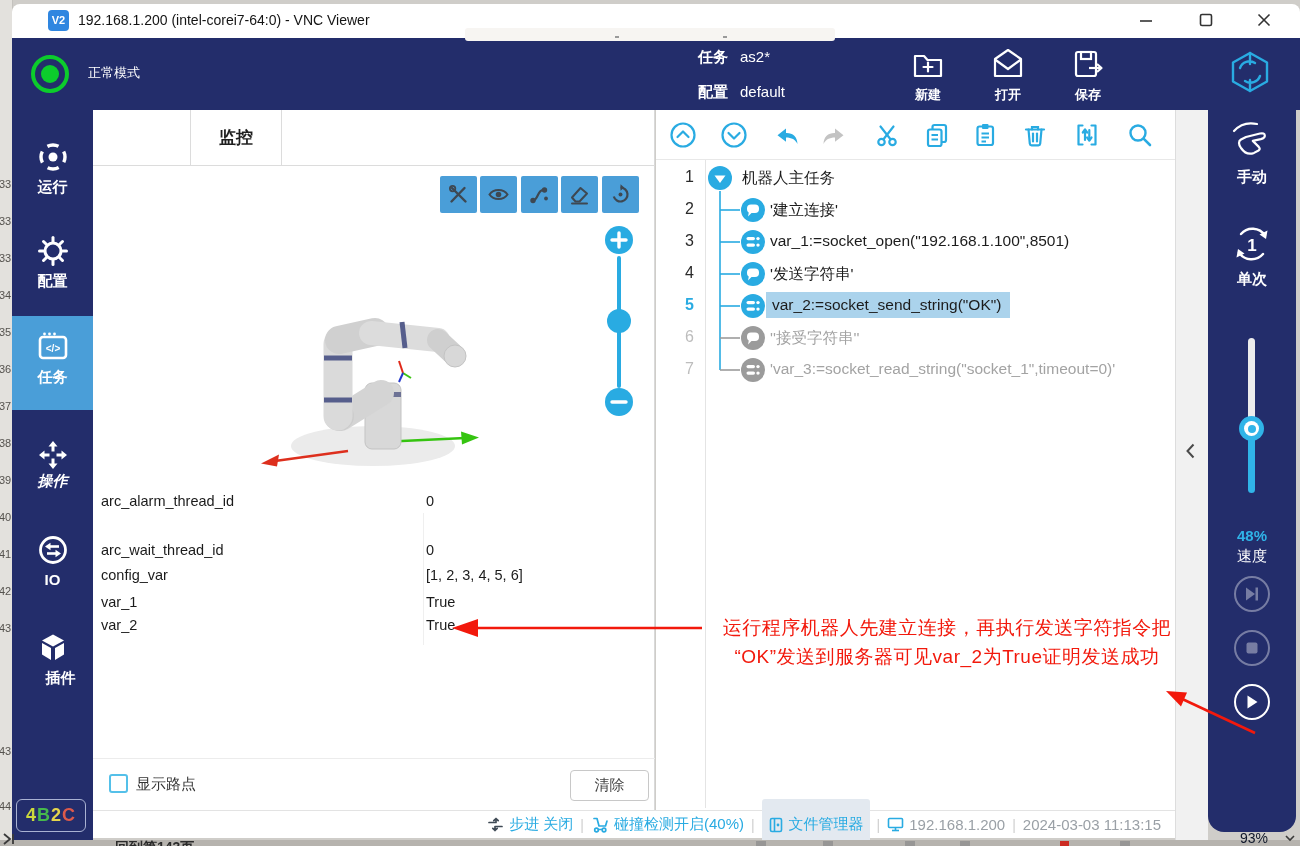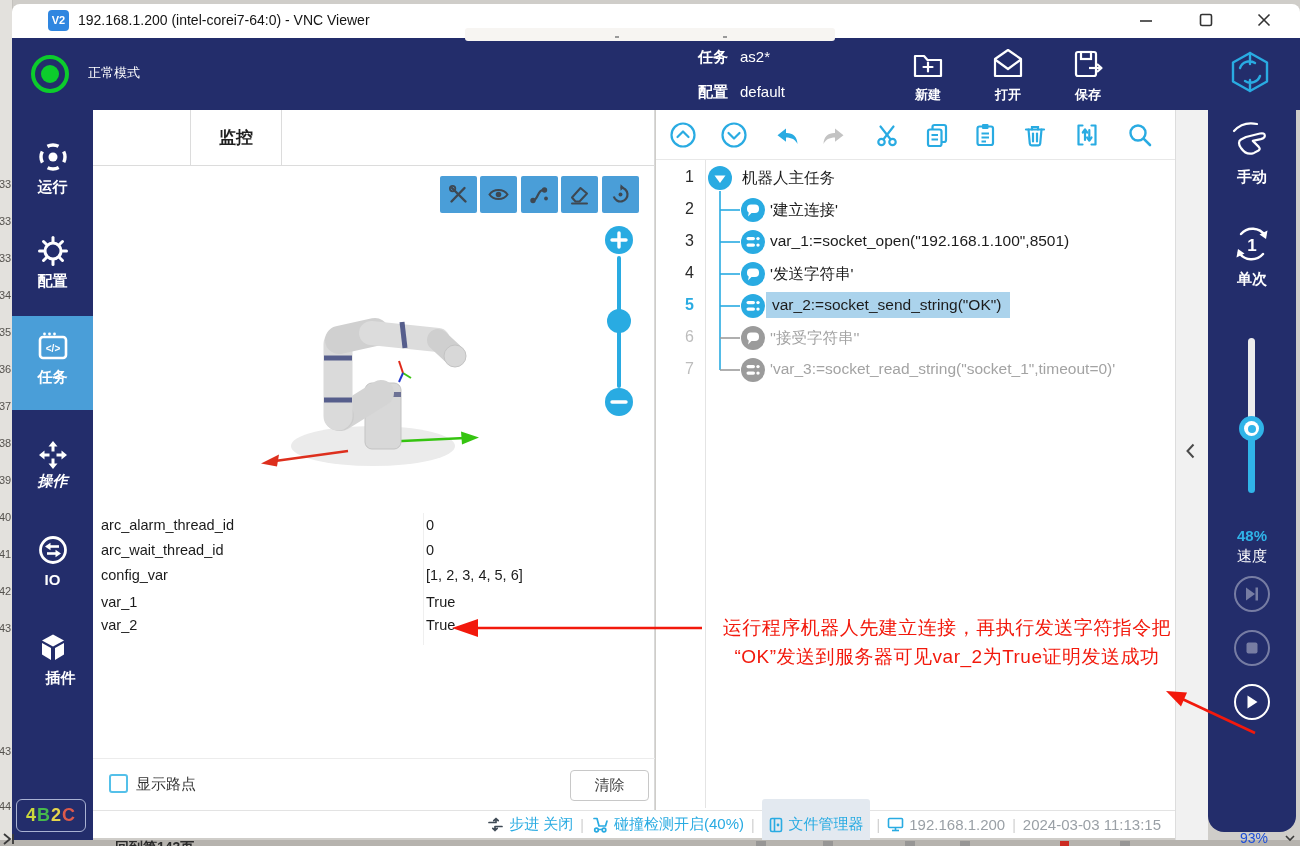--- a/index.html
+++ b/index.html
@@ -256,21 +256,21 @@
     <line x1="185" y1="42" x2="199" y2="55" stroke="#cfcfcf" stroke-width="22" stroke-linecap="round"></line>
     <circle cx="202" cy="58" r="11" fill="#d8d8d8" stroke="#c3c3c3"></circle>
     <line x1="150" y1="75" x2="146" y2="63" stroke="#e02818" stroke-width="2"></line>
     <line x1="150" y1="75" x2="158" y2="80" stroke="#3cc414" stroke-width="2"></line>
     <line x1="150" y1="75" x2="146" y2="84" stroke="#2338cc" stroke-width="2"></line>
   </svg>
 </div>
 
 <div class="abs" style="left:423px;top:513px;width:1px;height:132px;background:#efefef;"></div>
 
-<div class="abs tree-row" style="left:93px;top:513px;width:668px;height:25px;">
+<div class="abs tree-row" style="left:93px;top:489px;width:668px;height:25px;">
   <span class="abs cell" style="left:8px;top:4px;">arc_alarm_thread_id</span>
   <span class="abs cell" style="left:333px;top:4px;">0</span>
 </div>
 <div class="abs tree-row" style="left:93px;top:538px;width:562px;height:25px;">
   <span class="abs cell" style="left:8px;top:4px;">arc_wait_thread_id</span>
   <span class="abs cell" style="left:333px;top:4px;">0</span>
 </div>
 <div class="abs tree-row" style="left:93px;top:563px;width:562px;height:25px;">
   <span class="abs cell" style="left:8px;top:4px;">config_var</span>
   <span class="abs cell" style="left:333px;top:4px;">[1, 2, 3, 4, 5, 6]</span>
@@ -552,18 +552,18 @@
       <polyline points="3,2 9,7 3,12" fill="none" stroke="#3a3a3a" stroke-width="1.8"></polyline>
       <line x1="12" y1="2" x2="12" y2="12" stroke="#3a3a3a" stroke-width="1.8"></line>
     </svg>
 <div class="abs" style="left:115px;top:839px;font-size:14px;font-weight:bold;color:#2b2b2b;white-space:nowrap;">回到第143页</div>
 <div class="abs" style="left:756px;top:841px;width:10px;height:5px;background:#8a8a8a;opacity:.7;"></div>
 <div class="abs" style="left:823px;top:841px;width:10px;height:5px;background:#8a8a8a;opacity:.7;"></div>
 <div class="abs" style="left:905px;top:841px;width:10px;height:5px;background:#8a8a8a;opacity:.7;"></div>
 <div class="abs" style="left:960px;top:841px;width:10px;height:5px;background:#8a8a8a;opacity:.7;"></div>
 <div class="abs" style="left:1060px;top:841px;width:9px;height:5px;background:#cc2b22;"></div>
 <div class="abs" style="left:1120px;top:841px;width:10px;height:5px;background:#8a8a8a;opacity:.7;"></div>
-<div class="abs" style="left:1240px;top:830px;font-size:14px;color:#1d4ed8;">93%</div>
+<div class="abs" style="left:1240px;top:830px;font-size:14px;color:#0f172a;">93%</div>
 <svg class="abs" style="left:1284px;top:833px;" width="12" height="10" viewBox="0 0 12 10">
       <polyline points="2,3 6,7 10,3" fill="none" stroke="#3a3a3a" stroke-width="1.6"></polyline>
     </svg>
 
 </div>
 
 </body></html>

